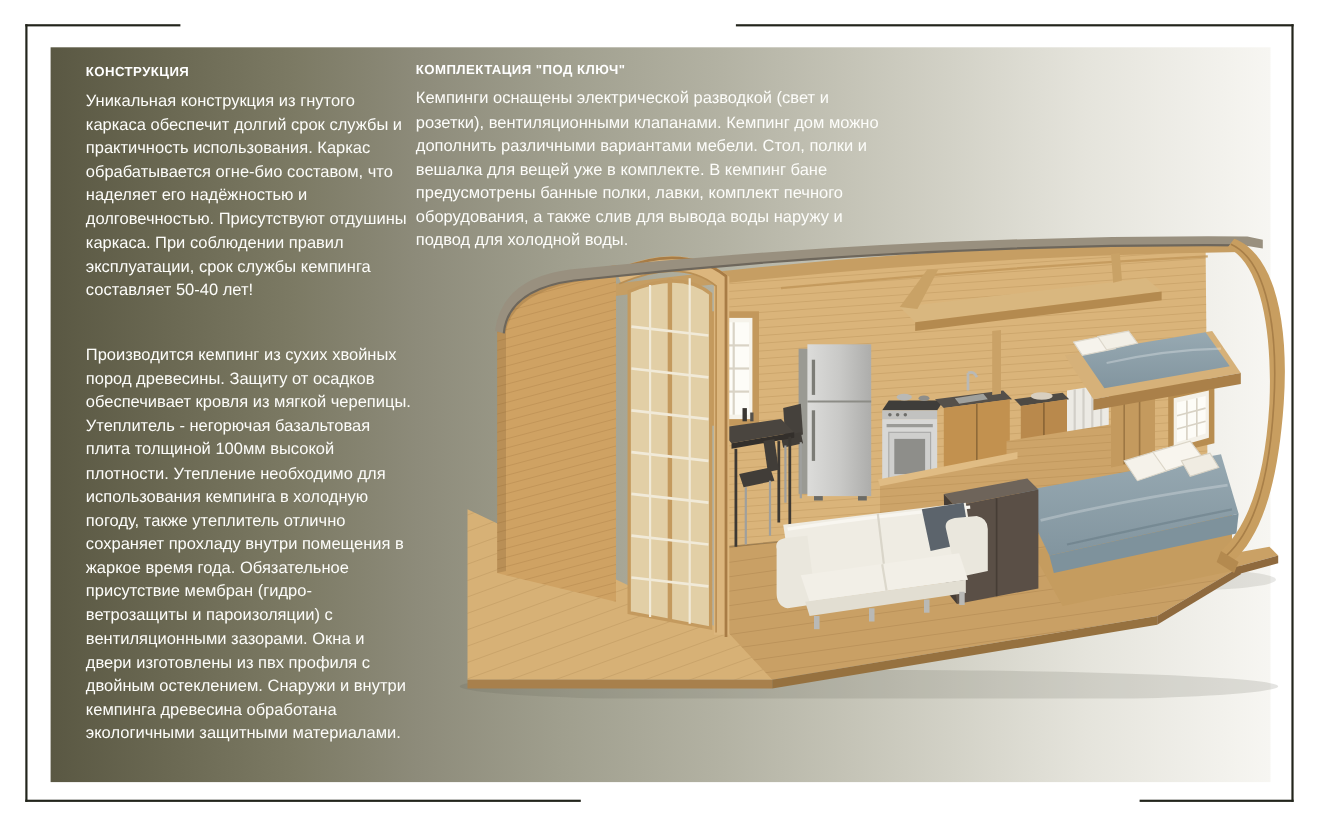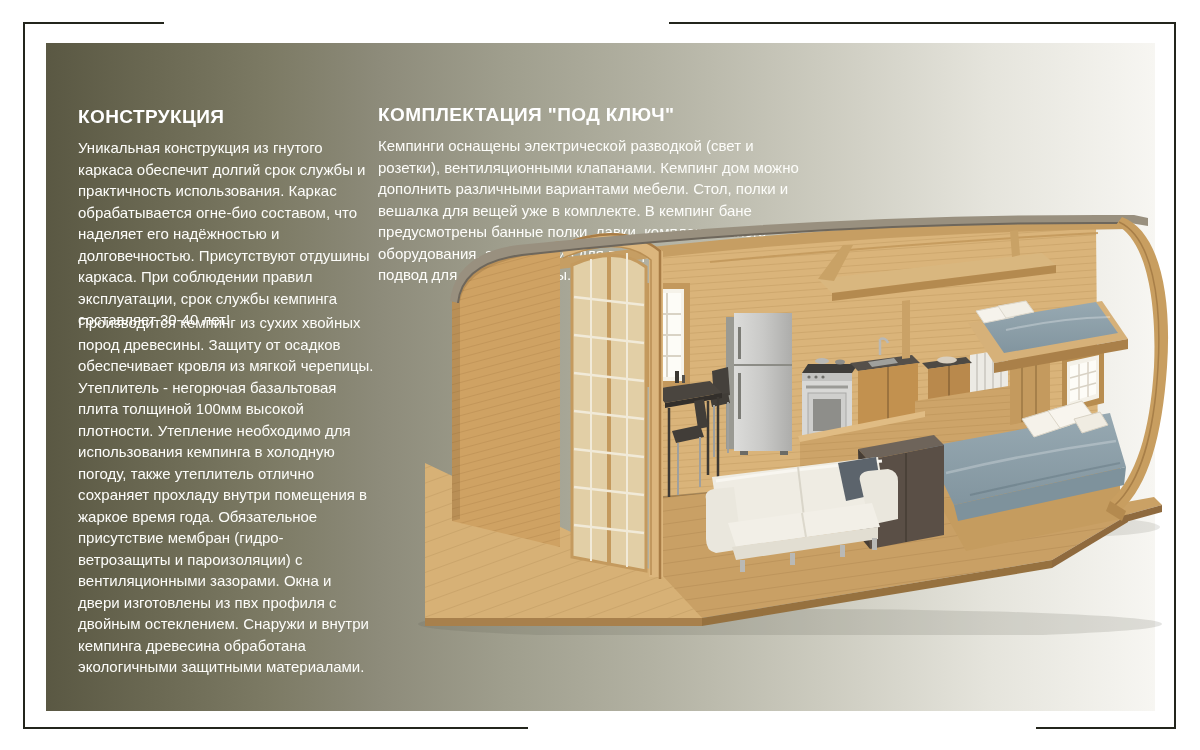--- a/index.html
+++ b/index.html
@@ -20,22 +20,22 @@
 
   .panel {
     position:absolute; left:46px; top:43px; width:1109px; height:668px;
     background:linear-gradient(90deg,
       #5a5843 0%, #6b6953 10%, #7c7a64 20%, #8d8b7a 30%,
       #a09f8e 42%, #b3b2a3 55%, #cccbbf 70%, #e5e4dc 85%, #f7f6f2 100%);
   }
 
   .txt { position:absolute; color:#ffffff; }
   .txt h2 {
-    font-size:19px; font-weight:bold; letter-spacing:.4px;
-    margin-bottom:9px; color:#ffffff;margin-top:48px;
+    font-size:12px; font-weight:bold; letter-spacing:.4px;
+    margin-bottom:9px; color:#ffffff;
   }
   .txt p { font-size:15px; line-height:21.5px; color:#fdfdfa; }
   .col-construction { left:78px;  top:58px;  width:294px; }
   .col-materials    { left:78px;  top:312px; width:296px; }
   .col-turnkey      { left:378px; top:56px;  width:432px; }
   .col-foundation   { left:378px; top:624px; width:522px; }
 
   .house { position:absolute; left:410px; top:205px; width:760px; height:430px; }
 </style>
 </head>
@@ -47,21 +47,21 @@
   <div class="frame-line fl-right"></div>
   <div class="frame-line fl-top-l"></div>
   <div class="frame-line fl-top-r"></div>
   <div class="frame-line fl-bot-l"></div>
   <div class="frame-line fl-bot-r"></div>
 
   <div class="panel"></div>
 
   <div class="txt col-construction">
     <h2>КОНСТРУКЦИЯ</h2>
-    <p>Уникальная конструкция из гнутого каркаса обеспечит долгий срок службы и практичность использования. Каркас обрабатывается огне-био составом, что наделяет его надёжностью и долговечностью. Присутствуют отдушины каркаса. При соблюдении правил эксплуатации, срок службы кемпинга составляет 30-40 лет!</p>
+    <p>Уникальная конструкция из гнутого каркаса обеспечит долгий срок службы и практичность использования. Каркас обрабатывается огне-био составом, что наделяет его надёжностью и долговечностью. Присутствуют отдушины каркаса. При соблюдении правил эксплуатации, срок службы кемпинга составляет 50-40 лет!</p>
   </div>
 
   <div class="txt col-materials">
     <p>Производится кемпинг из сухих хвойных пород древесины. Защиту от осадков обеспечивает кровля из мягкой черепицы.  Утеплитель - негорючая базальтовая плита толщиной 100мм высокой плотности. Утепление необходимо для использования кемпинга в холодную погоду, также утеплитель отлично сохраняет прохладу внутри помещения в жаркое время года. Обязательное присутствие мембран (гидро-ветрозащиты и пароизоляции) с вентиляционными зазорами. Окна и двери изготовлены из пвх профиля с двойным остеклением. Снаружи и внутри кемпинга древесина обработана экологичными  защитными материалами.</p>
   </div>
 
   <div class="txt col-turnkey">
     <h2>КОМПЛЕКТАЦИЯ "ПОД КЛЮЧ"</h2>
     <p>Кемпинги оснащены электрической разводкой (свет и розетки), вентиляционными клапанами. Кемпинг дом можно дополнить различными вариантами мебели. Стол, полки и вешалка для вещей уже в комплекте. В кемпинг бане предусмотрены банные полки, лавки, комплект печного оборудования, а также слив для вывода воды наружу и подвод для холодной воды.</p>
   </div>

